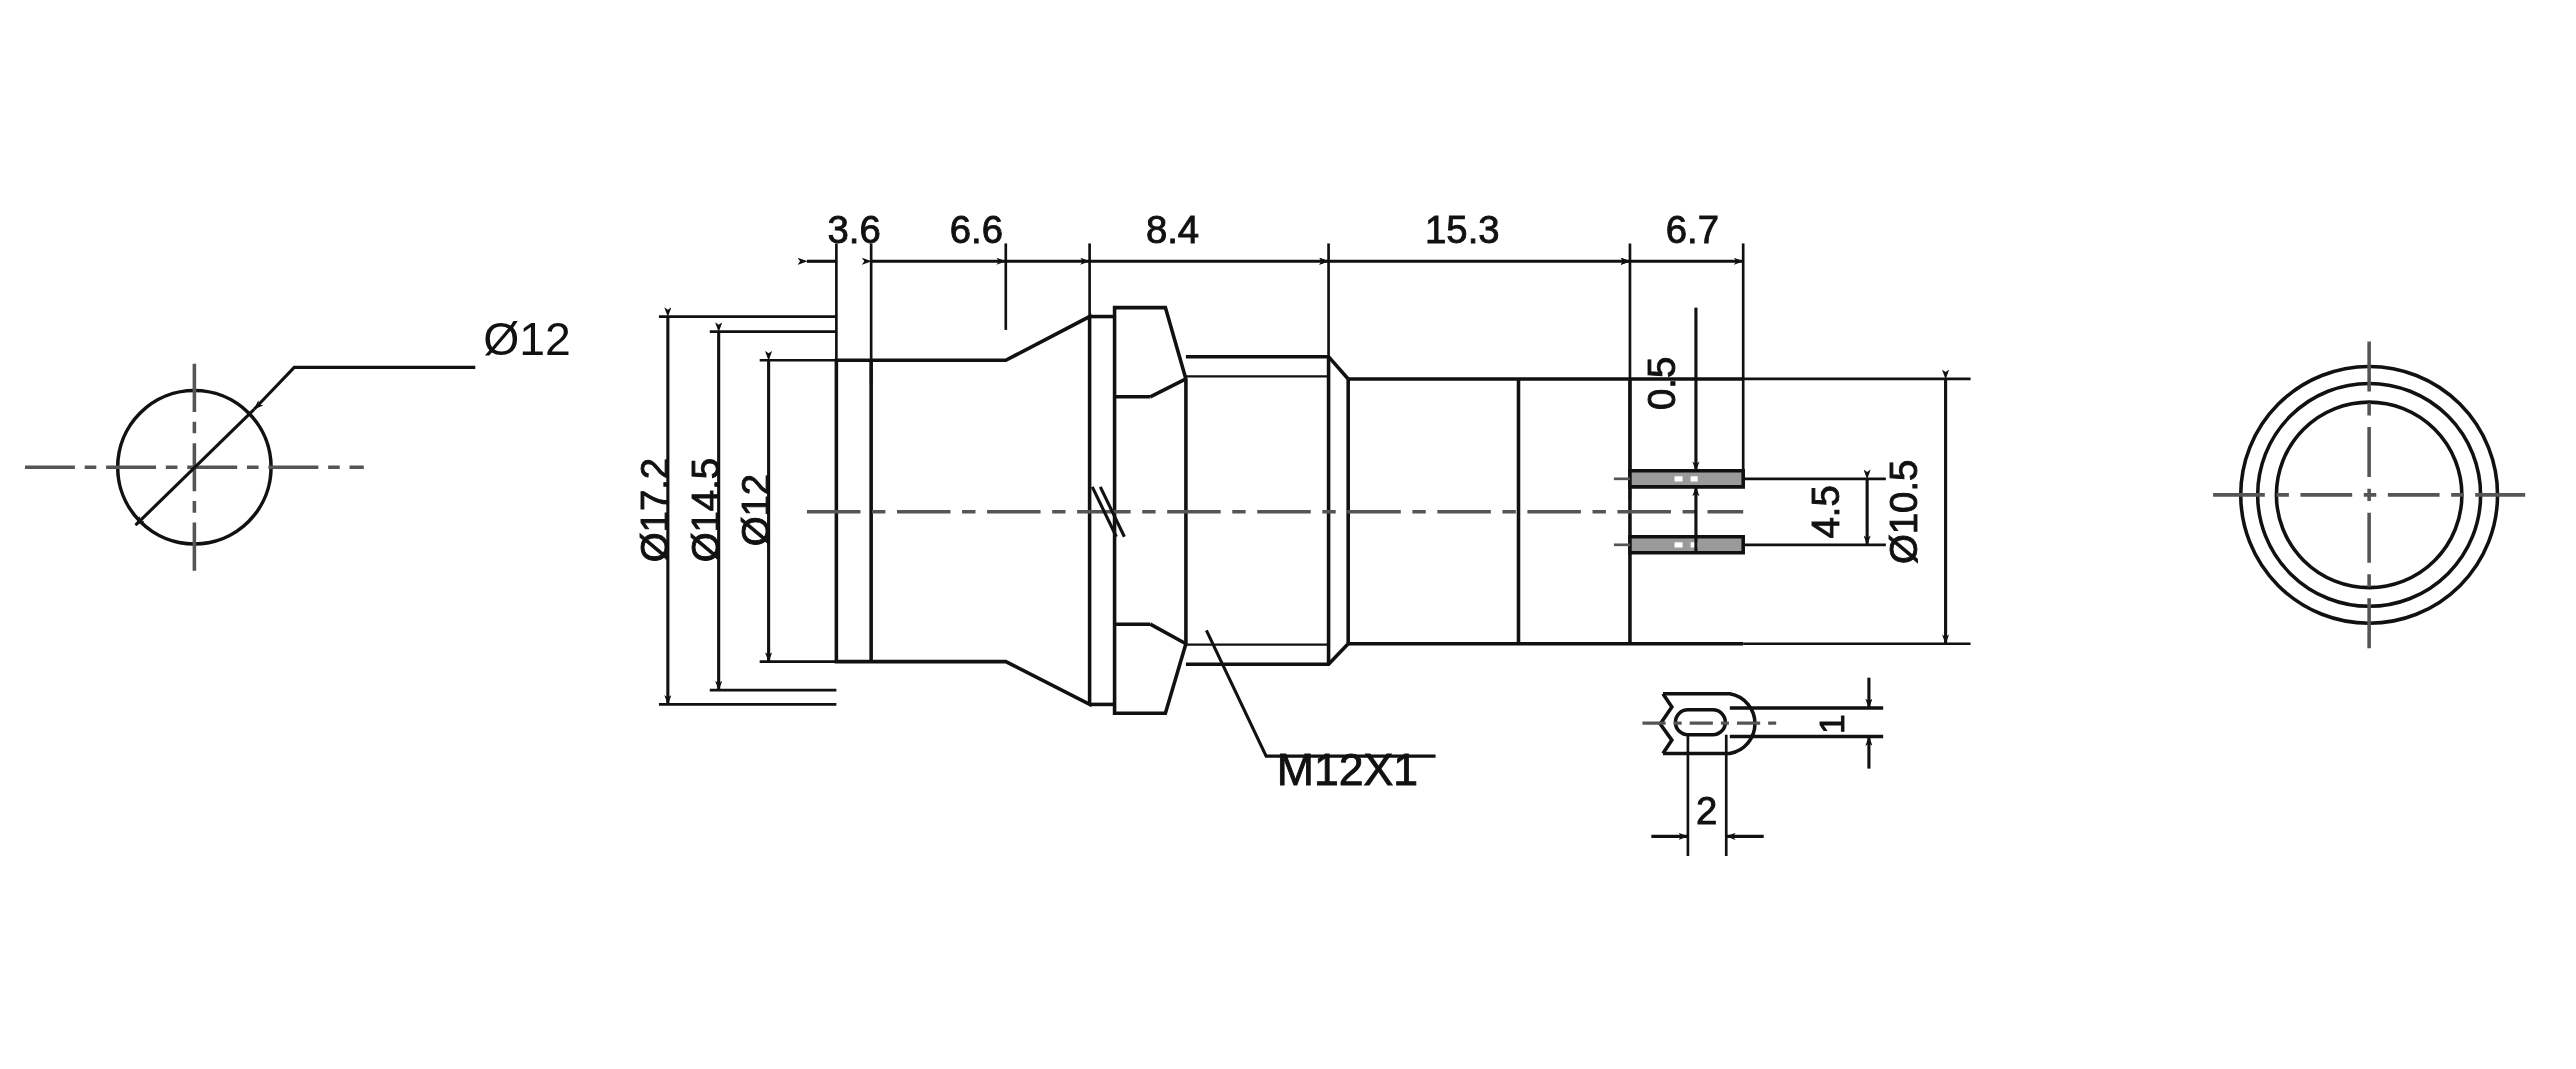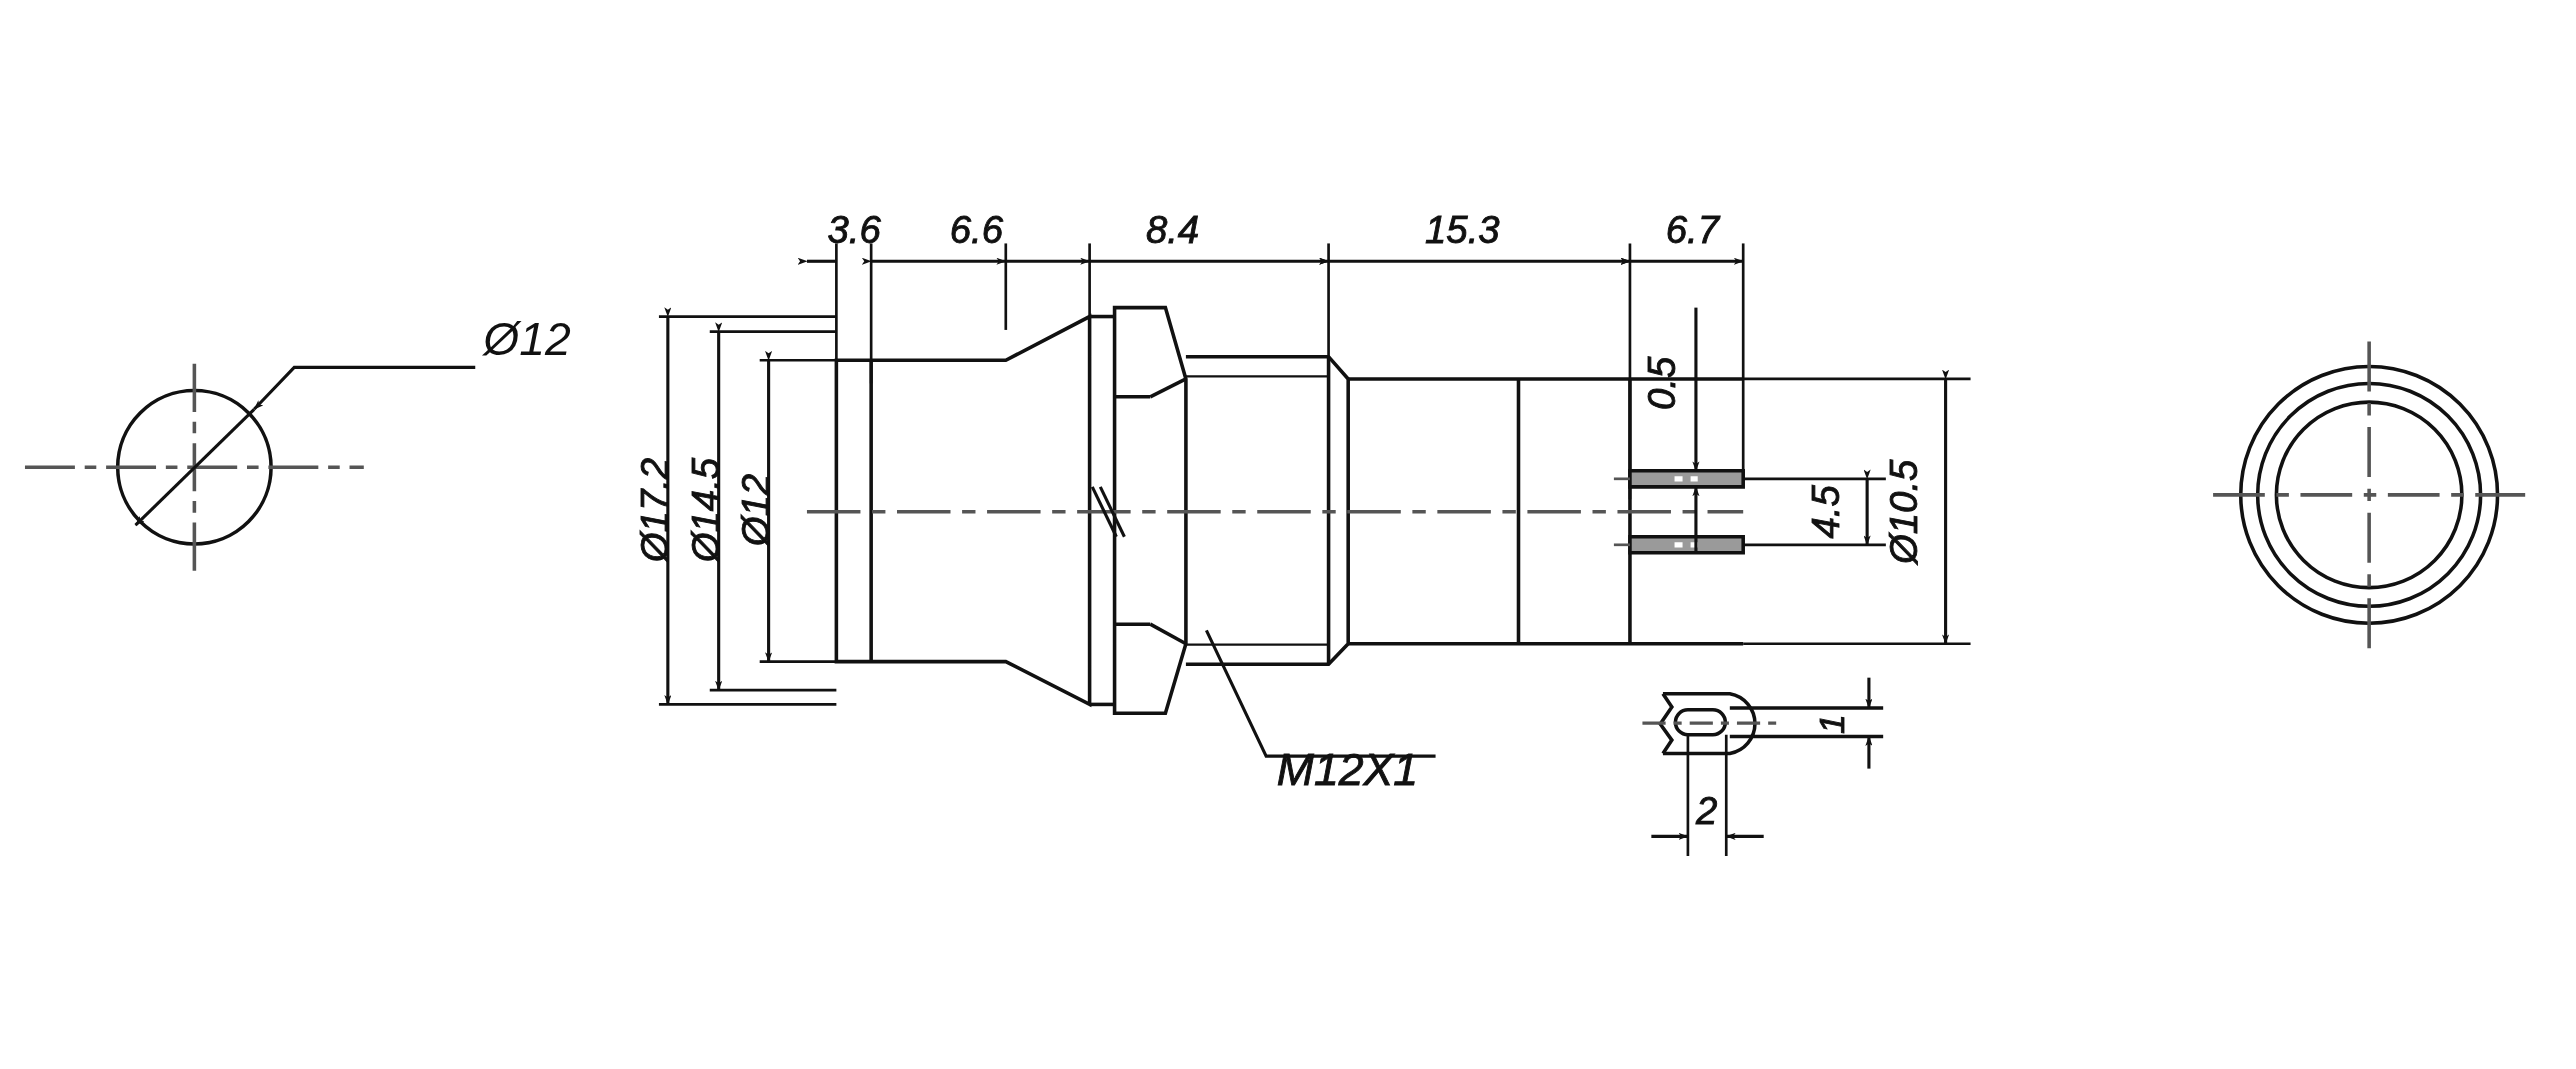--- a/index.html
+++ b/index.html
@@ -1,18 +1,18 @@
 <!DOCTYPE html>
 <html style="font-size:14.3px"><head>
 <meta charset="utf-8">
 <style>
   html,body{margin:0;padding:0;background:#ffffff;}
   body{width:2576px;height:1070px;overflow:hidden;
        font-family:"Liberation Sans","DejaVu Sans",sans-serif;}
-  #stage{position:relative;width:2576px;height:1070px;background:#fff;font-style:italic;}
+  #stage{position:relative;width:2576px;height:1070px;background:#fff;}
   svg{display:block;}
   .lbl{font-family:"Liberation Sans","DejaVu Sans",sans-serif;fill:#111;}
 </style>
 </head>
 <body>
 
 <div id="stage">
 <svg width="2576" height="1070" viewBox="0 0 2889 1200">
 
   <defs>

